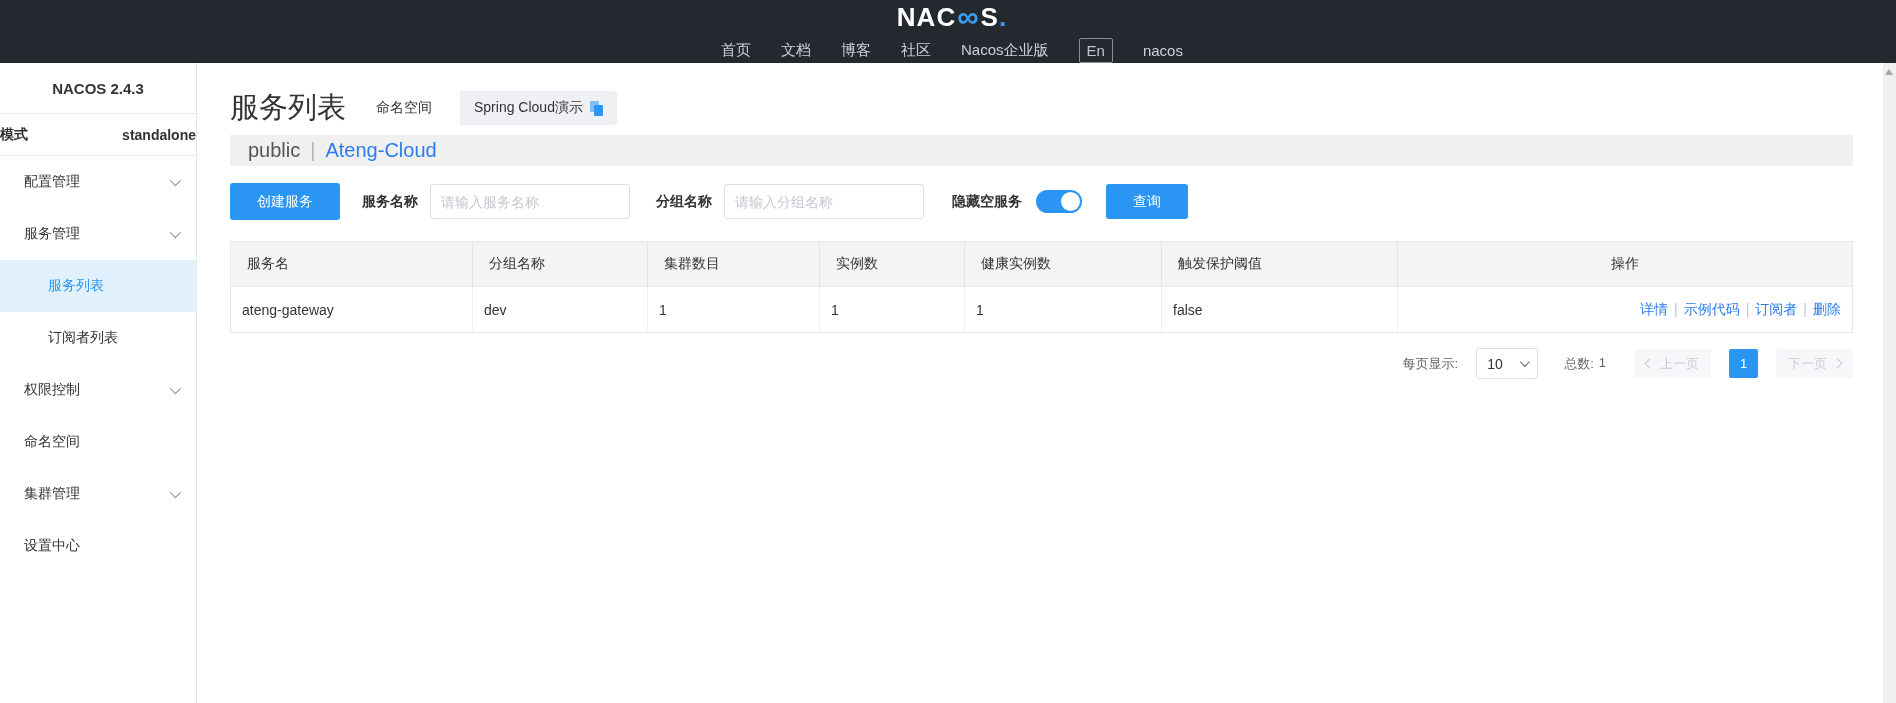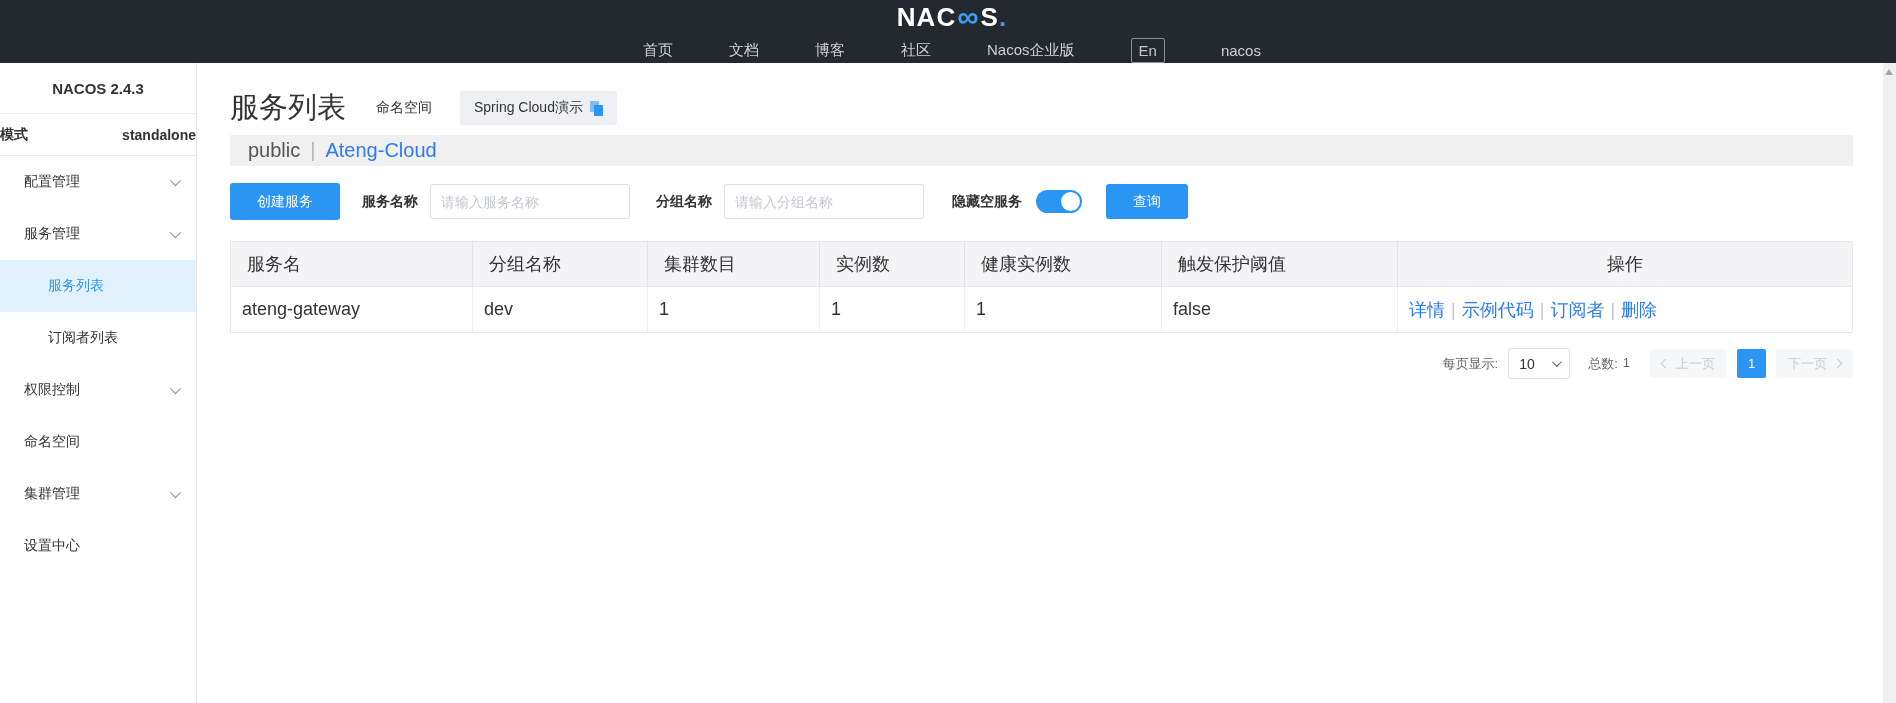--- a/index.html
+++ b/index.html
@@ -5,21 +5,21 @@
   * { margin:0; padding:0; box-sizing:border-box; }
   html,body { width:1896px; height:703px; overflow:hidden; background:#fff;
     font-family:"Liberation Sans","DejaVu Sans",sans-serif; }
 
   
   .topnav { height:63px; background:#24282f; display:flex; align-items:center;
     justify-content:space-between; padding:0 40px 0 48px; position:relative; z-index:5;flex-direction:column;}
   .logo { font-size:26px; font-weight:bold; color:#fff; letter-spacing:1px; cursor:pointer; display:flex; align-items:center;}
   .logo .inf { color:#3a9ef7; font-size:30px; font-weight:bold; margin:0 1px; }
   .logo .dot { color:#3a9ef7; }
-  .topnav-right { display:flex; align-items:center; gap:56px; }
+  .topnav-right { display:flex; align-items:center; gap:30px; }
   .topnav-link { color:#ced2d6; font-size:15px; text-decoration:none; cursor:pointer; }
   .lang-box { color:#c3c7cb; font-size:15px; border:1px solid #8b9096; border-radius:2px;
     padding:3px 7px; cursor:pointer; }
   .user-name { color:#ced2d6; font-size:15px; cursor:pointer; }
 
   
   .layout { display:flex; height:640px; }
   aside { width:197px; border-right:1px solid #e6e6e6; background:#fff; flex:none; }
   .side-version { height:51px; display:flex; align-items:center; justify-content:center;
     font-size:15px; font-weight:bold; color:#333; border-bottom:1px solid #ebebeb; }
@@ -60,32 +60,32 @@
     border-radius:3px; padding:0 10px; font-size:14px; color:#333; font-family:inherit; }
   .toolbar input::placeholder { color:#c3c7cf; }
   .lbl-group { margin-left:26px; }
   .lbl-hide { margin-left:28px; }
   .toggle { margin-left:14px; width:46px; height:23px; background:#2a95f2; border-radius:12px;
     position:relative; cursor:pointer; flex:none; }
   .toggle .knob { position:absolute; right:2px; top:2px; width:19px; height:19px; background:#fff;
     border-radius:50%; }
 
   table.svc { margin-top:21px; width:100%; border-collapse:collapse; table-layout:fixed;
-    border:1px solid #e8e8e8; font-size:18px; }
+    border:1px solid #e8e8e8; font-size:14px; }
   table.svc th { background:#f4f4f6; font-weight:normal; color:#333; text-align:left;
     height:45px; padding:0 16px; border-right:1px solid #e3e3e6; border-bottom:1px solid #e8e8e8;}
   table.svc th:last-child { border-right:none; text-align:center; }
   table.svc td { height:46px; padding:0 11px; color:#333; border-right:1px solid #efefef;
     background:#fff; }
-  table.svc td:last-child { border-right:none; text-align:left; }
+  table.svc td:last-child { border-right:none; text-align:right; }
   .action-link { color:#2a7cf0; text-decoration:none; cursor:pointer; }
   .act-sep { color:#c0c4cc; margin:0 6px; }
 
   .pagination { margin-top:15px; display:flex; align-items:center; justify-content:flex-end;
-    gap:10px; font-size:13px; color:#666; }
+    gap:18px; font-size:13px; color:#666; }
   .page-size-select { width:62px; height:31px; border:1px solid #dcdee3; border-radius:3px;
     display:flex; align-items:center; justify-content:space-between; padding:0 10px;
     color:#333; font-size:14px; cursor:pointer; background:#fff; margin-right:8px;}
   .sel-chev { width:7px; height:7px; border-right:1px solid #555; border-bottom:1px solid #555;
     transform:rotate(45deg) translateY(-2px); }
   .total-wrap { margin-right:10px; display:flex; gap:5px;}
   .pg-btn { height:29px; padding:0 12px; background:#f6f7f9; color:#c9ccd2; font-size:13px;
     display:flex; align-items:center; gap:7px; border-radius:2px; cursor:default; }
   .pg-chev { width:7px; height:7px; border-left:1px solid #c9ccd2; border-bottom:1px solid #c9ccd2; flex:none;}
   .pg-chev.left { transform:rotate(45deg); }

